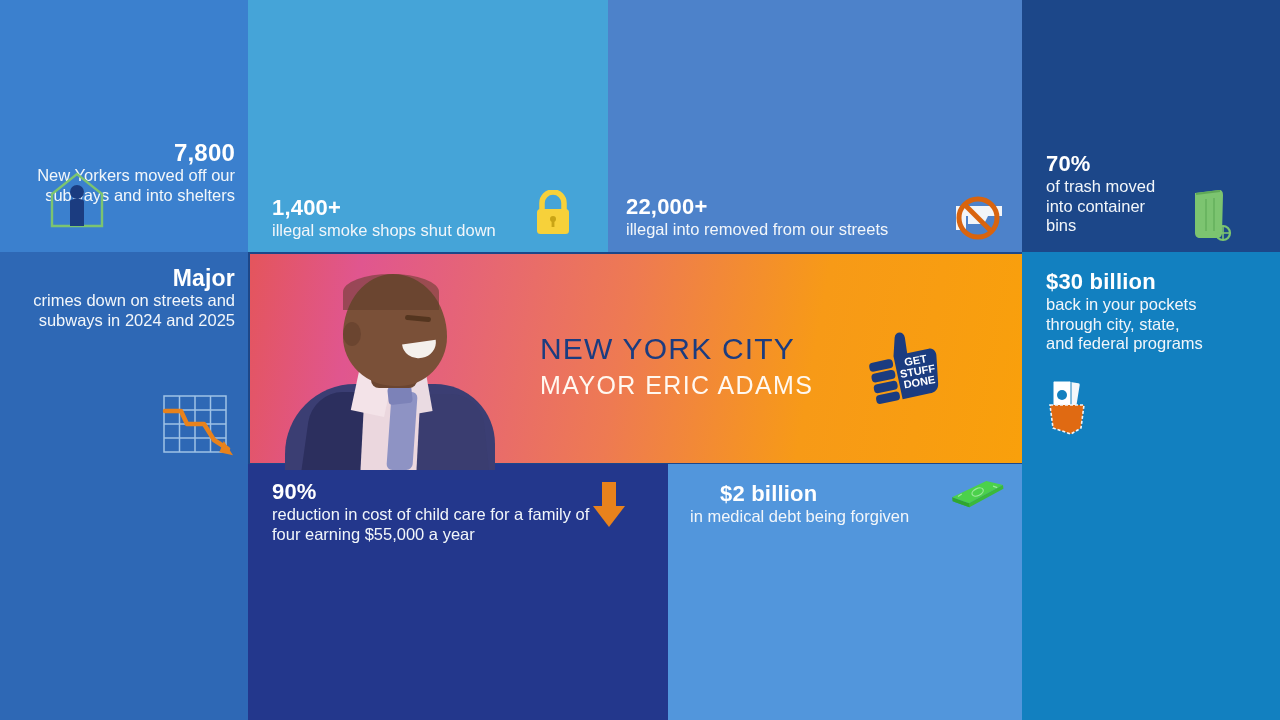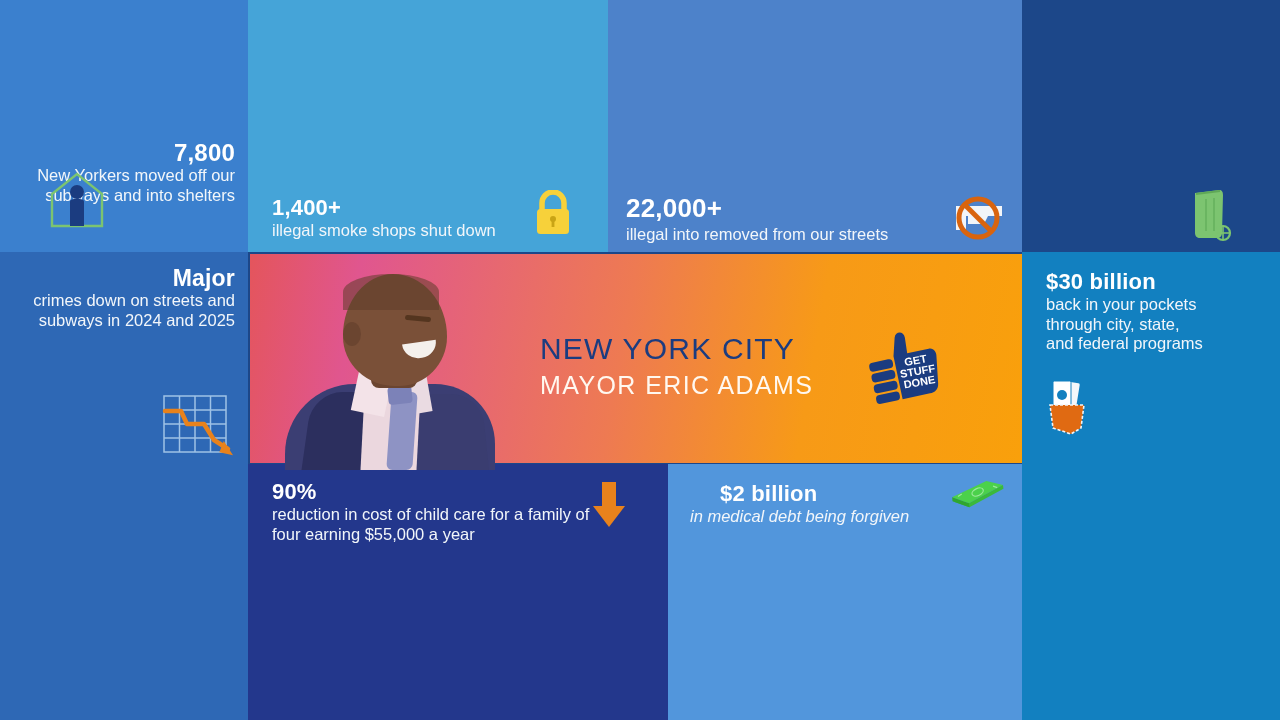--- a/index.html
+++ b/index.html
@@ -152,33 +152,37 @@
   <div class="icon" style="left:532px;top:190px;width:42px;height:46px;">
     <svg viewBox="0 0 42 46" width="42" height="46">
       <path d="M10 20 L10 13 A11 11 0 0 1 32 13 L32 20" fill="none" stroke="#F7D13A" stroke-width="5.5"></path>
       <rect x="5" y="19" width="32" height="25" rx="3.5" fill="#F7D13A"></rect>
       <circle cx="21" cy="29" r="3" fill="#C9A415"></circle>
       <rect x="19.6" y="29" width="2.8" height="8" fill="#C9A415"></rect>
     </svg>
   </div>
 
   <div class="stat align-left" style="left:626px;top:195px;width:340px;">
-    <span class="num" style="font-size:26px;">22,000+</span>
+    <span class="num" style="font-size:22px;">22,000+</span>
     <span class="desc" style="font-size:16.5px;margin-top:2px;">illegal into removed from our streets</span>
   </div>
   <div class="icon" style="left:948px;top:192px;width:62px;height:48px;">
     <svg viewBox="0 0 62 48" width="62" height="48">
       <path d="M8 14 L54 14 L54 24 L40 24 L36 32 L26 32 L26 24 L18 24
                L18 38 L8 38 Z" fill="#F2F5F8"></path>
       <rect x="20" y="22" width="6" height="10" fill="#F2F5F8"></rect>
       <circle cx="30" cy="26" r="19" fill="none" stroke="#D9640E" stroke-width="5"></circle>
       <line x1="17" y1="13" x2="43" y2="39" stroke="#D9640E" stroke-width="5"></line>
     </svg>
   </div>
 
+  <div class="stat align-left" style="left:1046px;top:152px;width:130px;">
+    <span class="num" style="font-size:22px;">70%</span>
+    <span class="desc" style="font-size:16.5px;margin-top:2px;">of trash moved into container bins</span>
+  </div>
   <div class="icon" style="left:1186px;top:185px;width:46px;height:58px;">
     <svg viewBox="0 0 46 58" width="46" height="58">
       <path d="M9 8 L33 5 C36 5 37 7 37 10 L36 48 C36 51 34 53 31 53
                L14 53 C11 53 9 51 9 48 Z" fill="#7CC470"></path>
       <path d="M10 9 L34 6" stroke="#5FA857" stroke-width="2" fill="none"></path>
       <line x1="20" y1="14" x2="20" y2="46" stroke="#66B25E" stroke-width="1.6"></line>
       <line x1="28" y1="13" x2="28" y2="46" stroke="#66B25E" stroke-width="1.6"></line>
       <circle cx="37" cy="48" r="7" fill="none" stroke="#7CC470" stroke-width="2.2"></circle>
       <line x1="30" y1="48" x2="44" y2="48" stroke="#7CC470" stroke-width="1.6"></line>
       <line x1="37" y1="41" x2="37" y2="55" stroke="#7CC470" stroke-width="1.6"></line>
@@ -224,21 +228,21 @@
   </div>
   <div class="icon" style="left:592px;top:482px;width:34px;height:46px;">
     <svg viewBox="0 0 34 46" width="34" height="46">
       <rect x="10" y="0" width="14" height="26" fill="#E8821C"></rect>
       <path d="M1 24 L33 24 L17 45 Z" fill="#E8821C"></path>
     </svg>
   </div>
 
   <div class="stat align-left" style="left:690px;top:482px;width:280px;">
     <span class="num" style="font-size:22px;margin-left:30px;">$2 billion</span>
-    <span class="desc" style="font-size:16.5px;margin-top:2px;font-style:italic;">in medical debt being forgiven</span>
+    <span class="desc" style="font-size:16.5px;margin-top:2px;">in medical debt being forgiven</span>
   </div>
   <div class="icon" style="left:948px;top:478px;width:60px;height:34px;">
     <svg viewBox="0 0 60 34" width="60" height="34">
       <g transform="rotate(-7 30 17)">
         <path d="M4 16 L40 4 L56 10 L20 24 Z" fill="#4BD14B"></path>
         <path d="M4 20 L20 28 L56 14 L56 10 L20 24 Z" fill="#3BB93B"></path>
         <path d="M4 16 L4 20 L20 28 L20 24 Z" fill="#2FA62F"></path>
         <ellipse cx="30" cy="14" rx="6" ry="3.5" fill="none" stroke="#9BE89B" stroke-width="1.2" transform="rotate(-18 30 14)"></ellipse>
         <path d="M10 16 L14 14" stroke="#9BE89B" stroke-width="1.2"></path>
         <path d="M46 10 L50 12" stroke="#9BE89B" stroke-width="1.2"></path>

